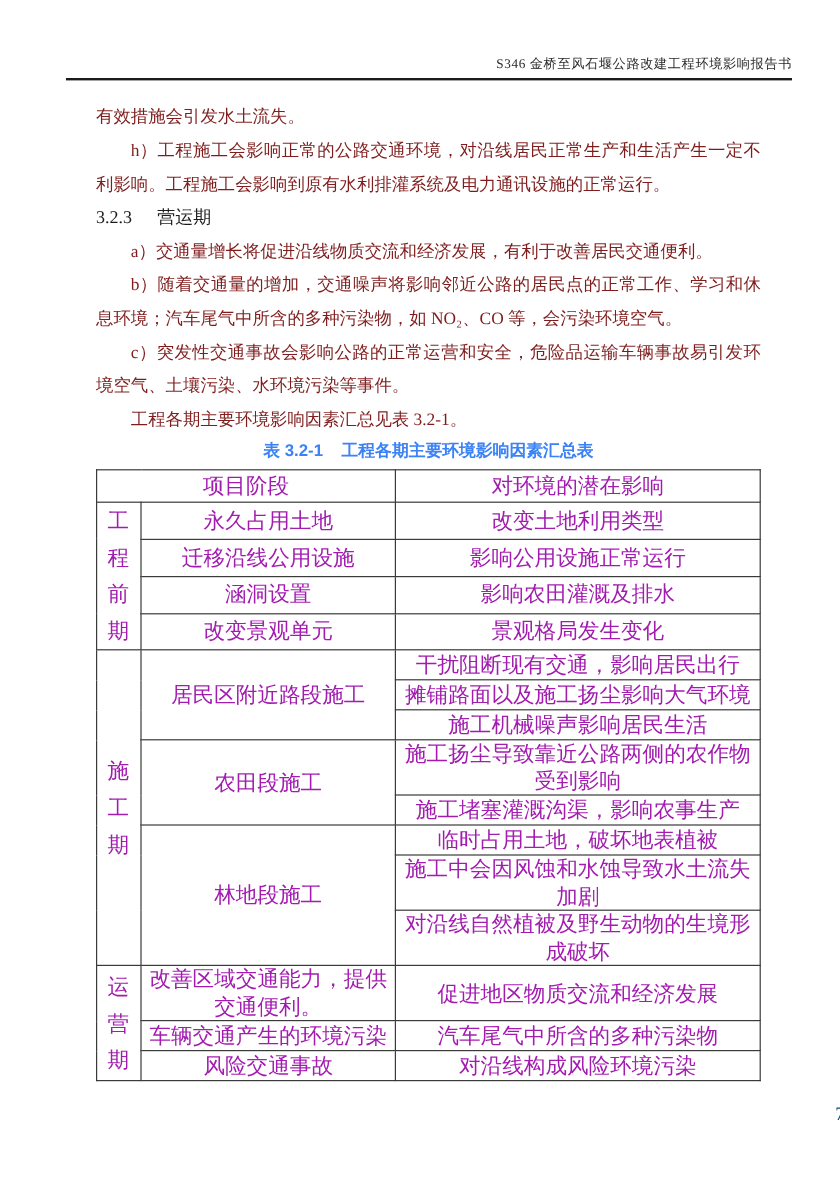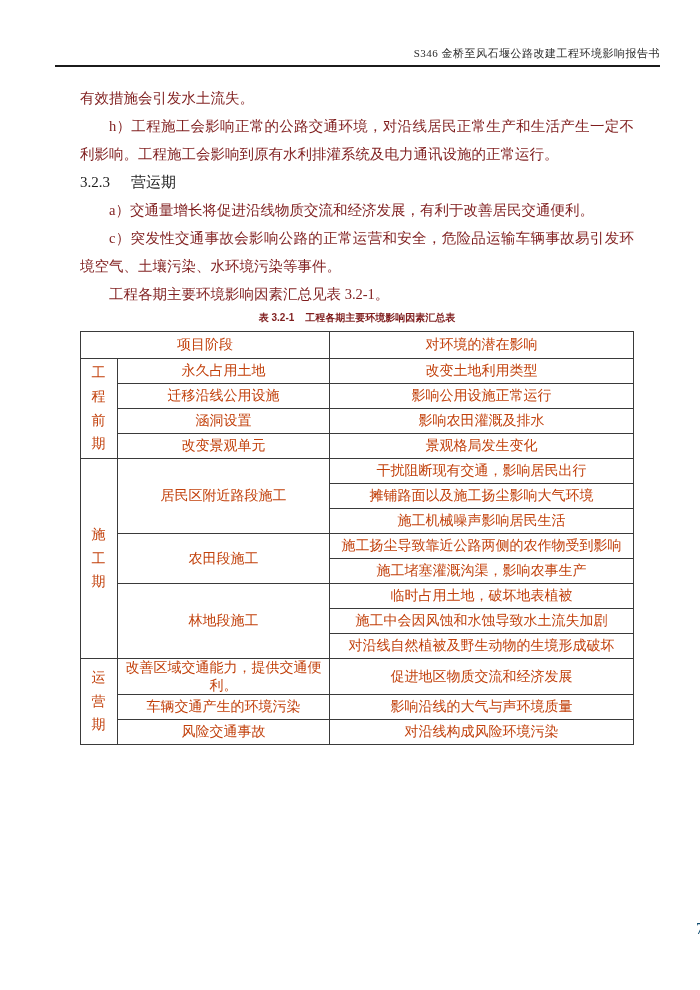--- a/index.html
+++ b/index.html
@@ -52,31 +52,31 @@
     font-weight: normal;
     color: #1c1c1c;
   }
   .section-heading .sec-num { margin-right: 1.4em; }
   
   .table-caption {
     margin: 3px 0 6px 0;
     text-align: center;
     font-family: "Liberation Sans", "DejaVu Sans", sans-serif;
     font-weight: bold;
-    font-size: 10px;
-    color: #7f1d1d;
+    font-size: 14px;
+    color: #3b82f6;
   }
   .table-caption .cap-label { margin-right: 1.1em; }
   
   table.impact-table {
     width: 100%;
     border-collapse: collapse;
     table-layout: fixed;
-    font-size: 14px;
-    color: #c2410c;
+    font-size: 18px;
+    color: #a21caf;
   }
   table.impact-table col.col-phase   { width: 37px; }
   table.impact-table col.col-activity{ width: 212px; }
   table.impact-table th,
   table.impact-table td {
     border: 1px solid #3a3a3a;
     text-align: center;
     vertical-align: middle;
     padding: 0 4px;
     height: 24px;
@@ -118,20 +118,21 @@
   <div class="doc-body">
 
     <p>有效措施会引发水土流失。</p>
     <p class="indent">h）工程施工会影响正常的公路交通环境，对沿线居民正常生产和生活产生一定不利影响。工程施工会影响到原有水利排灌系统及电力通讯设施的正常运行。</p>
 
     <h3 class="section-heading">
       <span class="sec-num">3.2.3</span><span>营运期</span>
     </h3>
 
     <p class="indent">a）交通量增长将促进沿线物质交流和经济发展，有利于改善居民交通便利。</p>
+    <p class="indent">b）随着交通量的增加，交通噪声将影响邻近公路的居民点的正常工作、学习和休息环境；汽车尾气中所含的多种污染物，如 NO₂、CO 等，会污染环境空气。</p>
     <p class="indent">c）突发性交通事故会影响公路的正常运营和安全，危险品运输车辆事故易引发环境空气、土壤污染、水环境污染等事件。</p>
     <p class="indent">工程各期主要环境影响因素汇总见表 3.2-1。</p>
 
     <div class="table-caption">
       <span class="cap-label">表 3.2-1</span><span>工程各期主要环境影响因素汇总表</span>
     </div>
 
     <table class="impact-table">
       <colgroup>
         <col class="col-phase">
@@ -196,21 +197,21 @@
           </tr>
           <tr>
             <td rowspan="3">
               <div class="vertical-text">运营期</div>
             </td>
             <td rowspan="1">改善区域交通能力，提供交通便利。</td>
             <td>促进地区物质交流和经济发展</td>
           </tr>
           <tr>
             <td rowspan="1">车辆交通产生的环境污染</td>
-            <td>影响沿线的大气与声环境质量</td>
+            <td>汽车尾气中所含的多种污染物</td>
           </tr>
           <tr>
             <td rowspan="1">风险交通事故</td>
             <td>对沿线构成风险环境污染</td>
           </tr>
         </tbody>
     </table>
 
   </div>
 

